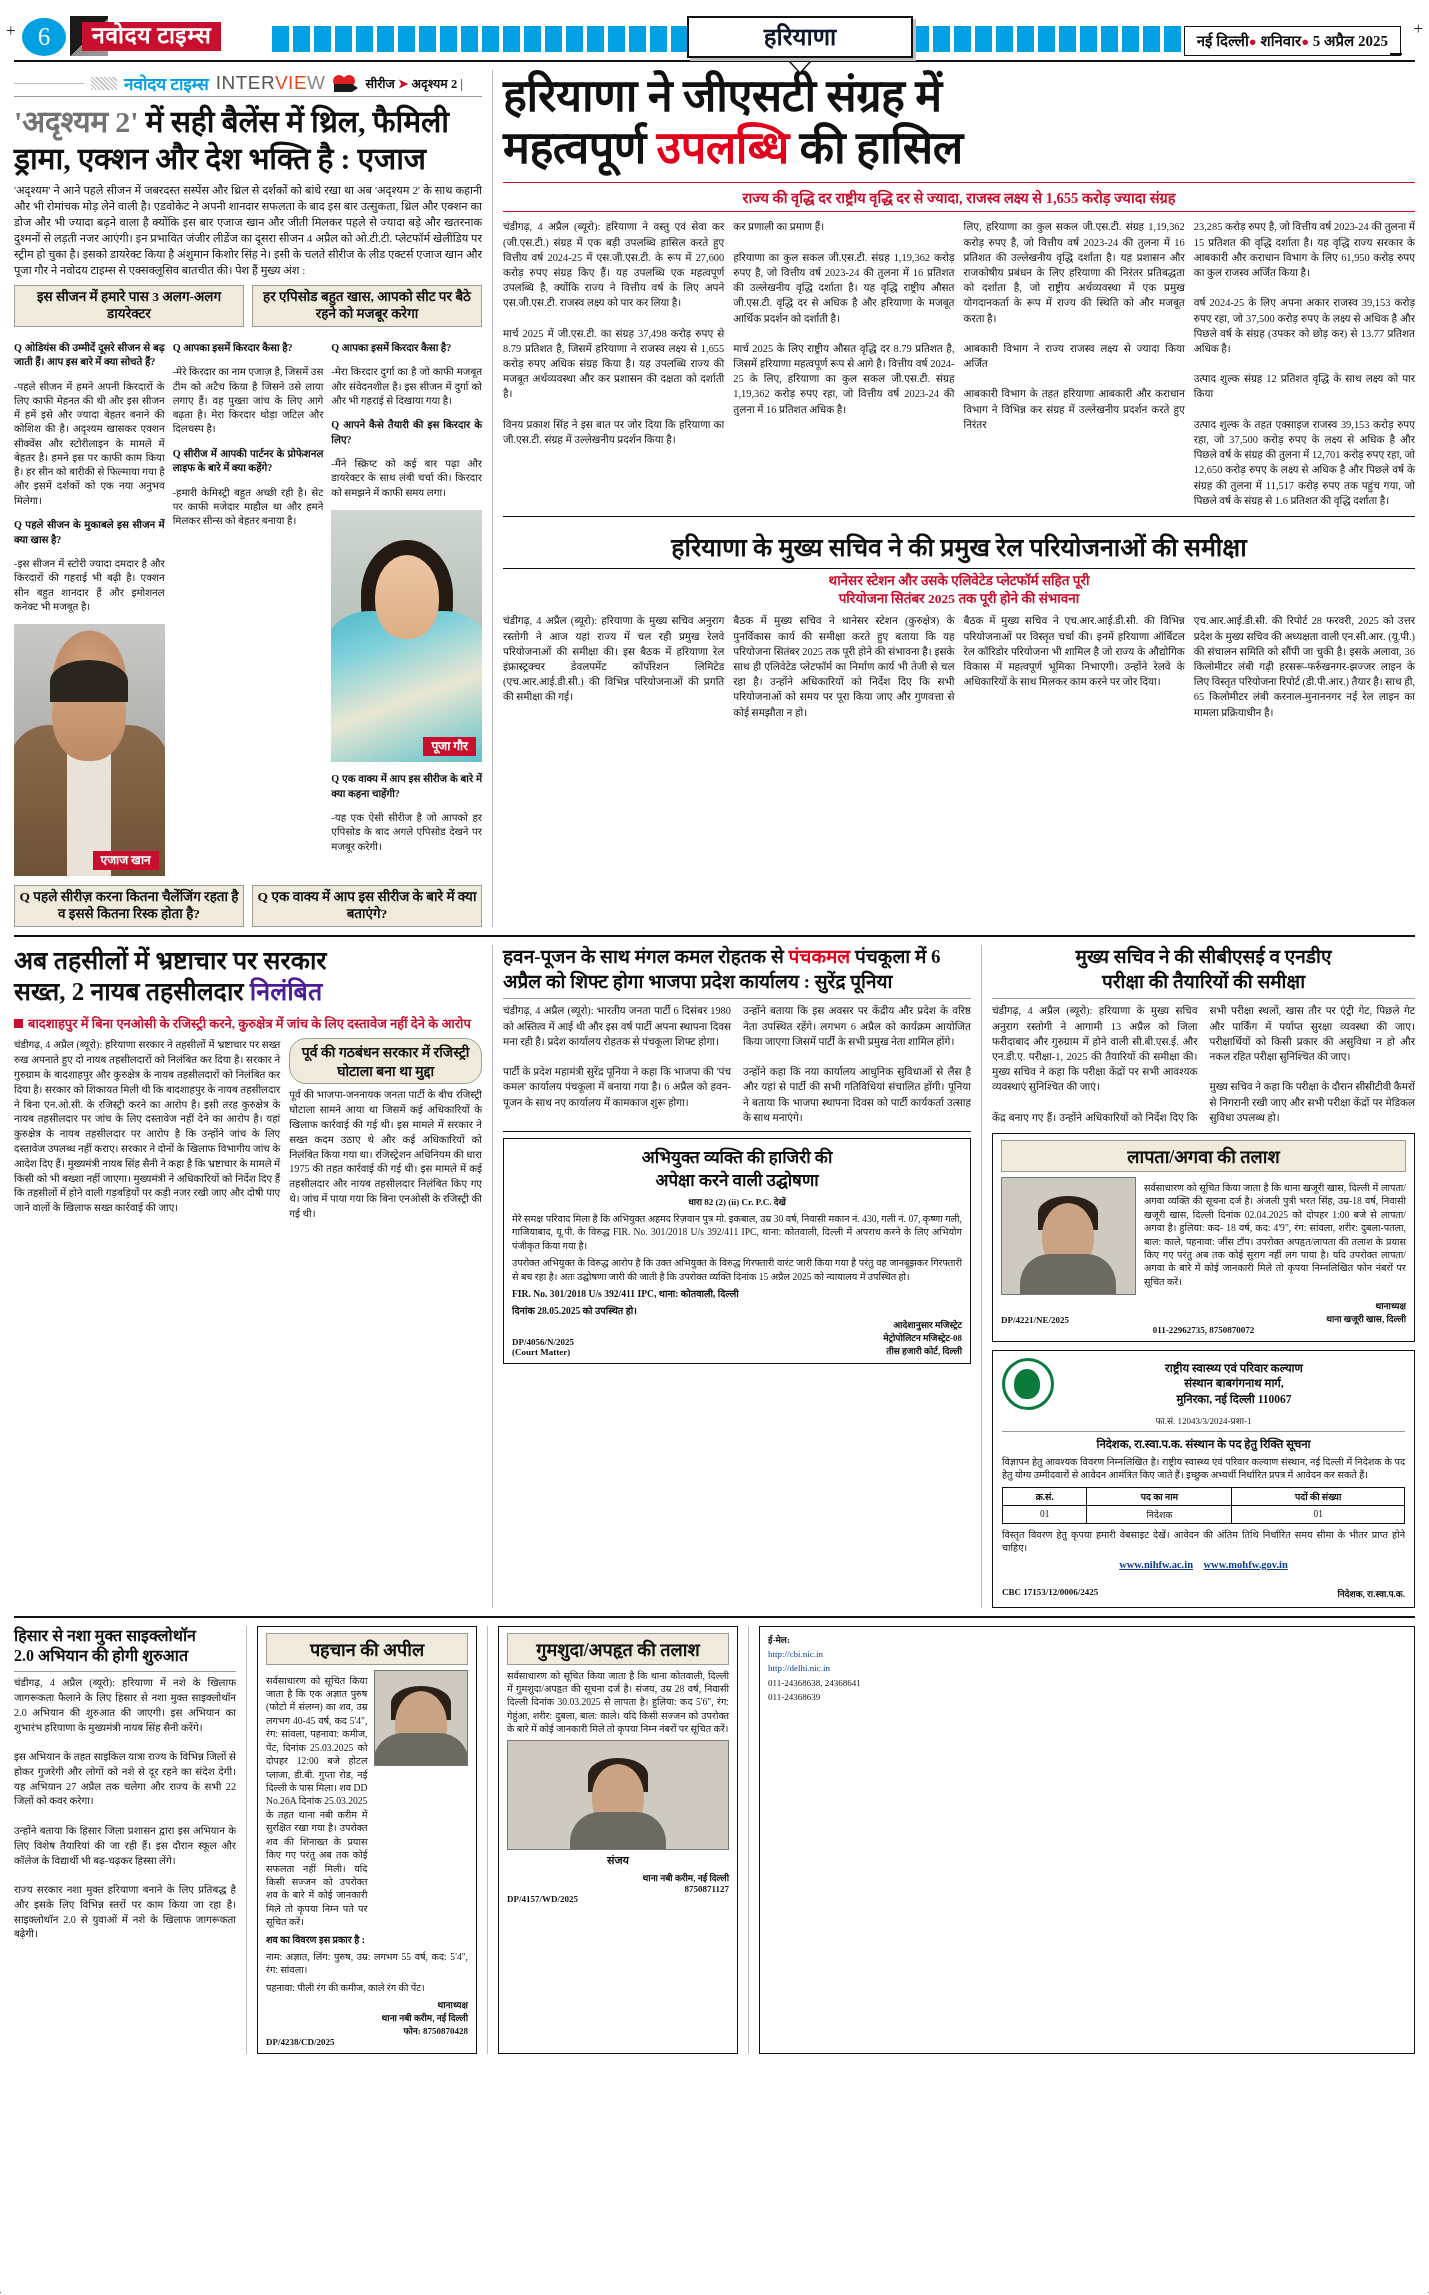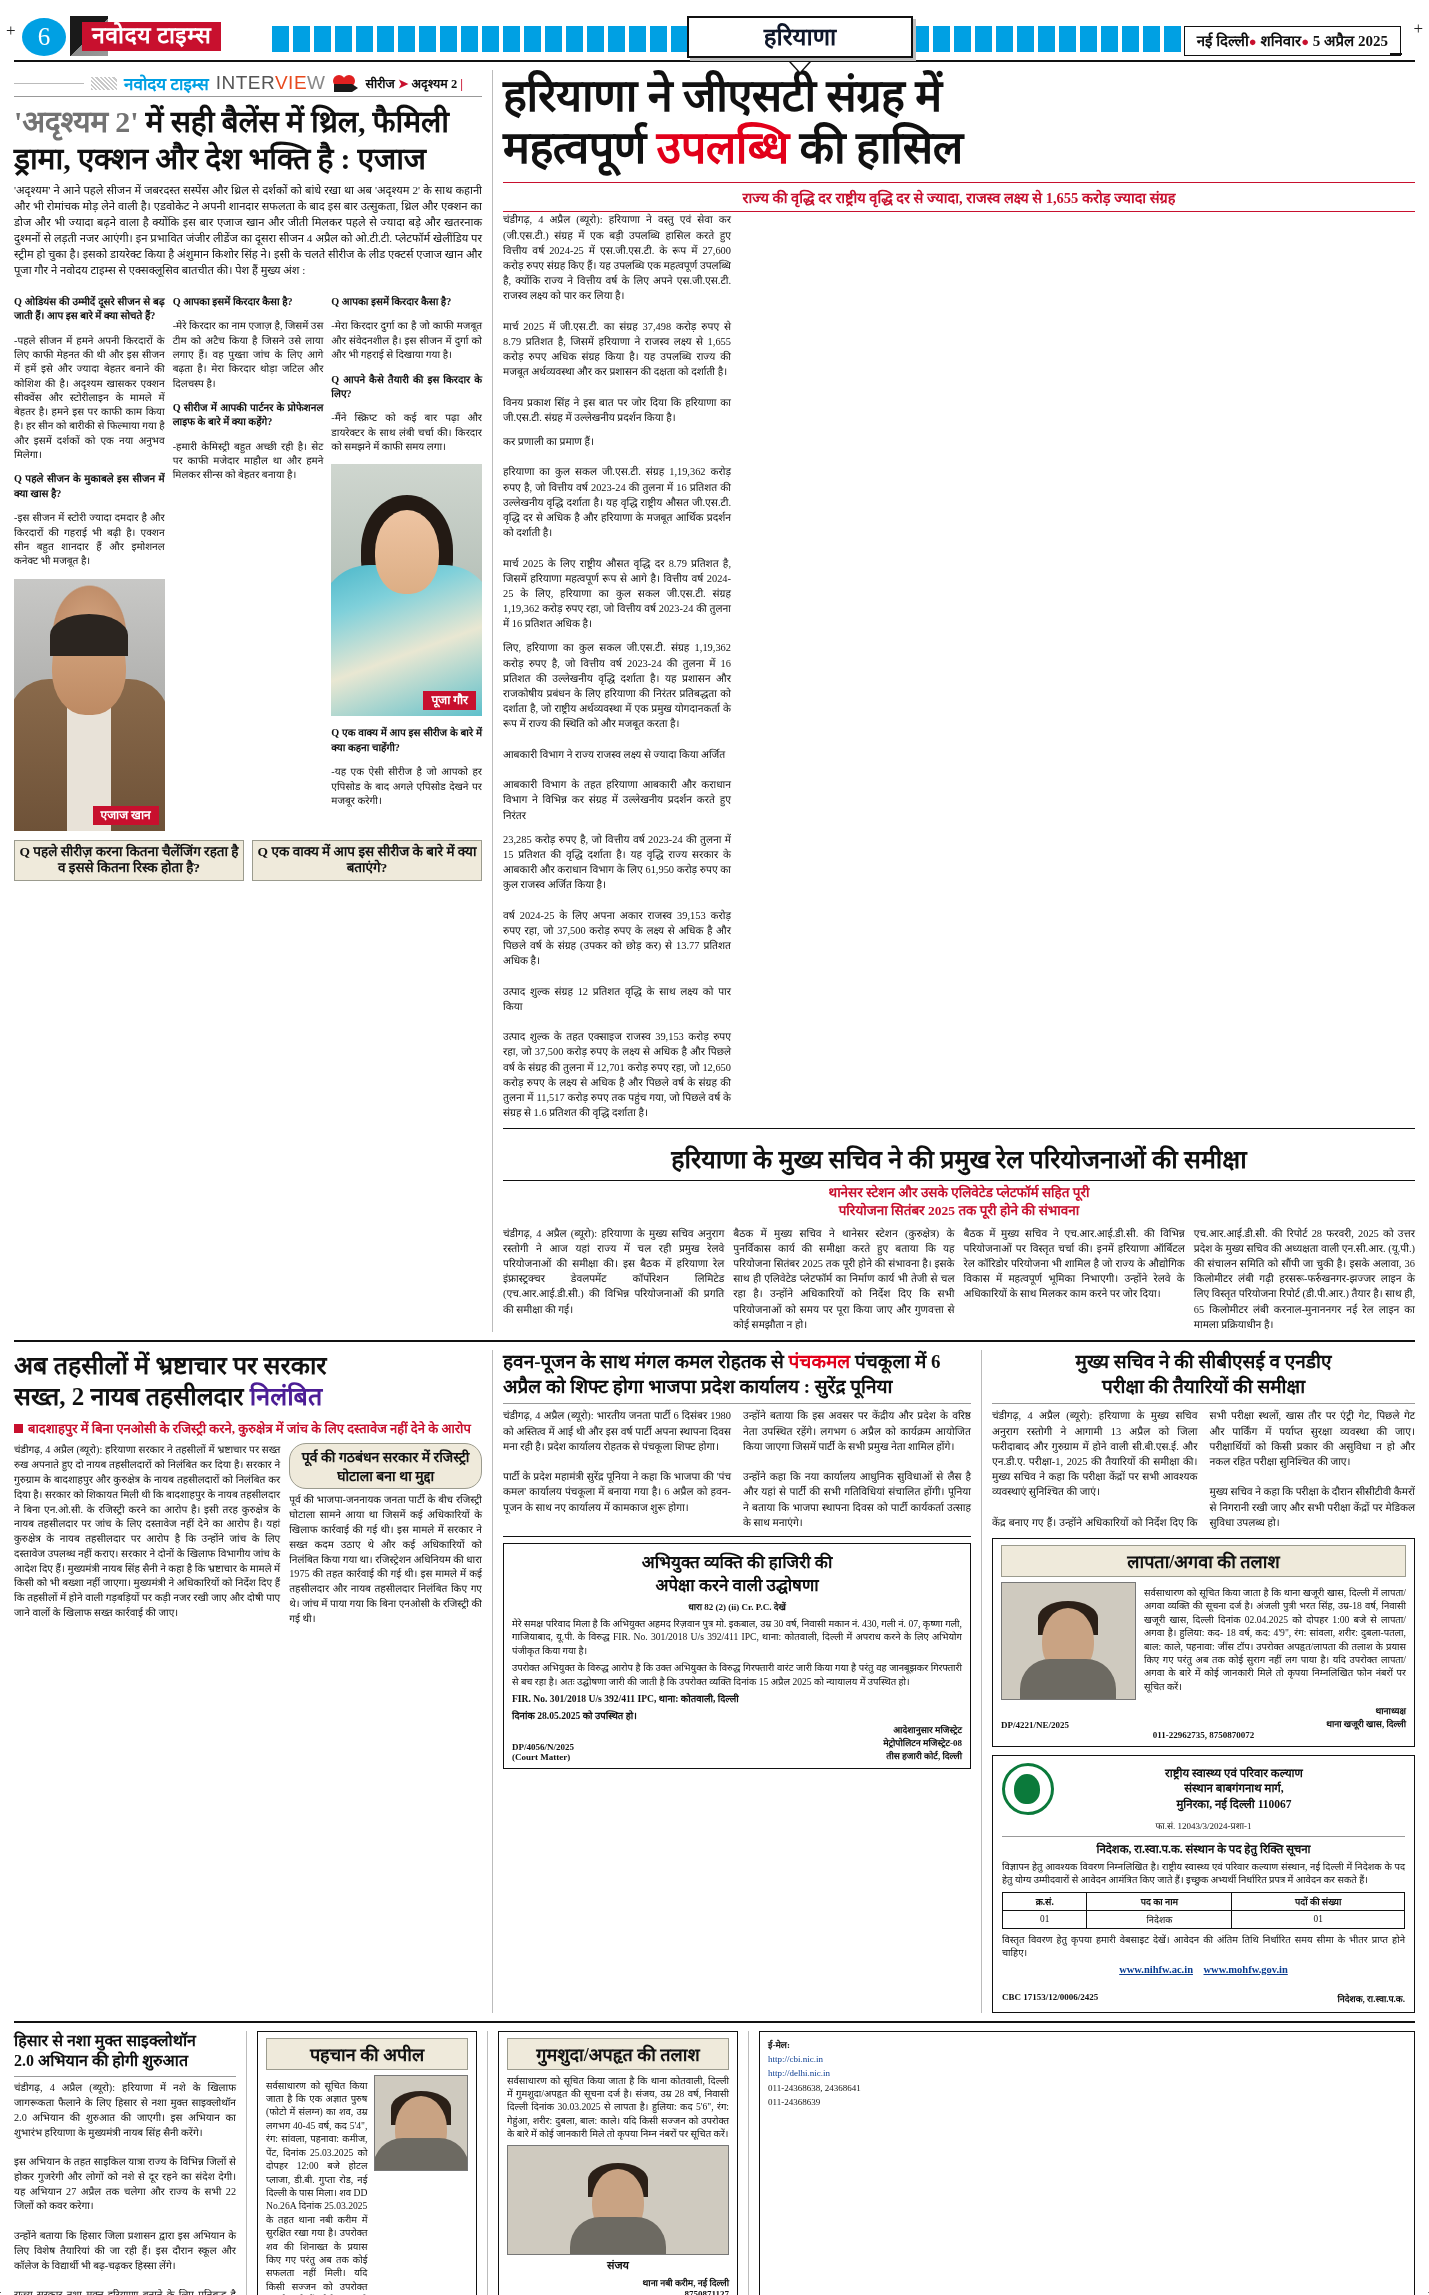--- a/index.html
+++ b/index.html
@@ -180,21 +180,21 @@
   
   .gst-title {
     font-family:"Liberation Serif",serif;
     font-weight:bold; font-size:45px; line-height:1.16; letter-spacing:-.5px;
   }
   .gst-title .hl { color:#e2001a; }
   .gst-sub {
     margin-top:8px; background:#fff; border-top:1.5px solid #c8102e; border-bottom:1.5px solid #c8102e;
     color:#c8102e; font-weight:bold; font-size:14.5px; text-align:center; padding:4px 2px;
   }
-  .gst-body { display:flex; gap:9px; font-size:10.4px; line-height:1.46; text-align:justify;flex-direction:column;}
+  .gst-body { display:flex; gap:9px; margin-top:7px; font-size:10.4px; line-height:1.46; text-align:justify;}
   .gst-body .c { width:25%; }
 
   
   .rail-head {
     margin-top:8px; text-align:center;
     font-family:"Liberation Serif",serif; font-weight:bold; font-size:25px;
     padding:4px 0 5px;
   }
   .rail-sub { text-align:center; color:#c8102e; font-weight:bold; font-size:13.5px;
               line-height:1.35; padding:3px 0 5px; }
@@ -318,20 +318,24 @@
 
       <div class="rule-hair"></div>
 
       <div class="iv-title">
         <span class="red">'अदृश्यम 2'</span><span> में सही बैलेंस में थ्रिल, फैमिली</span><br>
         <span>ड्रामा, एक्शन और देश भक्ति है : एजाज</span>
       </div>
 
       <div class="iv-intro">'अदृश्यम' ने आने पहले सीजन में जबरदस्त सस्पेंस और थ्रिल से दर्शकों को बांधे रखा था अब 'अदृश्यम 2' के साथ कहानी और भी रोमांचक मोड़ लेने वाली है। एडवोकेट ने अपनी शानदार सफलता के बाद इस बार उत्सुकता, थ्रिल और एक्शन का डोज और भी ज्यादा बढ़ने वाला है क्योंकि इस बार एजाज खान और जीती मिलकर पहले से ज्यादा बड़े और खतरनाक दुश्मनों से लड़ती नजर आएंगी। इन प्रभावित जंजीर लीडेंज का दूसरा सीजन 4 अप्रैल को ओ.टी.टी. प्लेटफॉर्म खेलींडिय पर स्ट्रीम हो चुका है। इसको डायरेक्ट किया है अंशुमान किशोर सिंह ने। इसी के चलते सीरीज के लीड एक्टर्स एजाज खान और पूजा गौर ने नवोदय टाइम्स से एक्सक्लूसिव बातचीत की। पेश हैं मुख्य अंश :</div>
 
+      <div style="display:flex; gap:8px;">
+        <div class="panel-bar" style="width:50%;">इस सीजन में हमारे पास 3 अलग-अलग डायरेक्टर</div>
+        <div class="panel-bar" style="width:50%;">हर एपिसोड बहुत खास, आपको सीट पर बैठे रहने को मजबूर करेगा</div>
+      </div>
 
       <div class="iv-cols">
         <div class="iv-c qa">
           <p style="font-weight:bold;">Q ओडियंस की उम्मीदें दूसरे सीजन से बढ़ जाती हैं। आप इस बारे में क्या सोचते हैं?</p>
           <p>-पहले सीजन में हमने अपनी किरदारों के लिए काफी मेहनत की थी और इस सीजन में हमें इसे और ज्यादा बेहतर बनाने की कोशिश की है। अदृश्यम खासकर एक्शन सीक्वेंस और स्टोरीलाइन के मामले में बेहतर है। हमने इस पर काफी काम किया है। हर सीन को बारीकी से फिल्माया गया है और इसमें दर्शकों को एक नया अनुभव मिलेगा।</p>
           <p style="font-weight:bold;">Q पहले सीजन के मुकाबले इस सीजन में क्या खास है?</p>
           <p>-इस सीजन में स्टोरी ज्यादा दमदार है और किरदारों की गहराई भी बढ़ी है। एक्शन सीन बहुत शानदार हैं और इमोशनल कनेक्ट भी मजबूत है।</p>
           <div class="photo man">
             <div class="suit"></div>
               <div class="shirt"></div>

